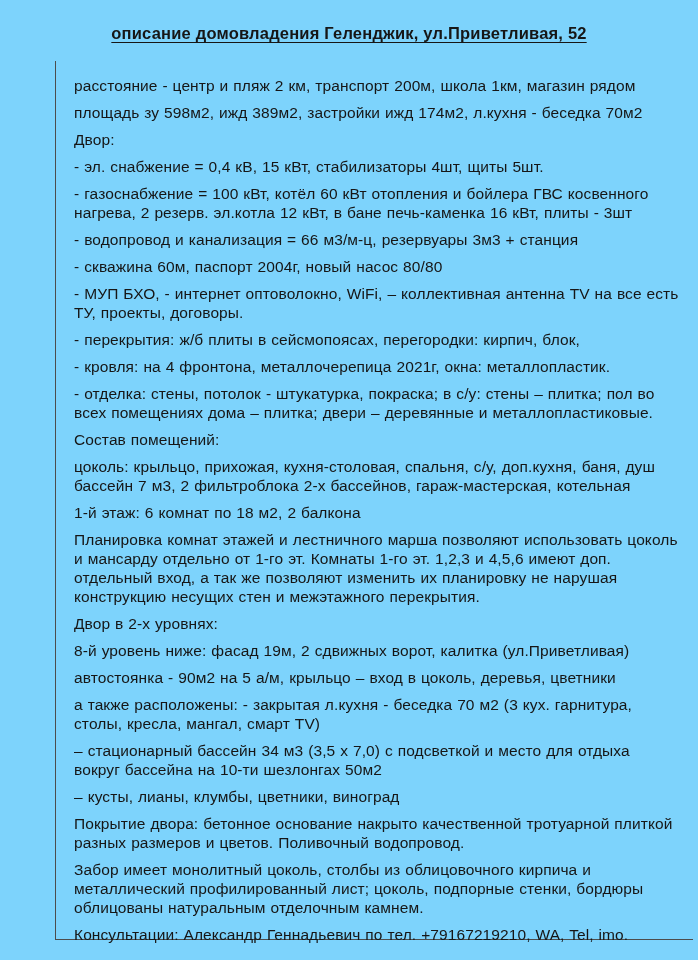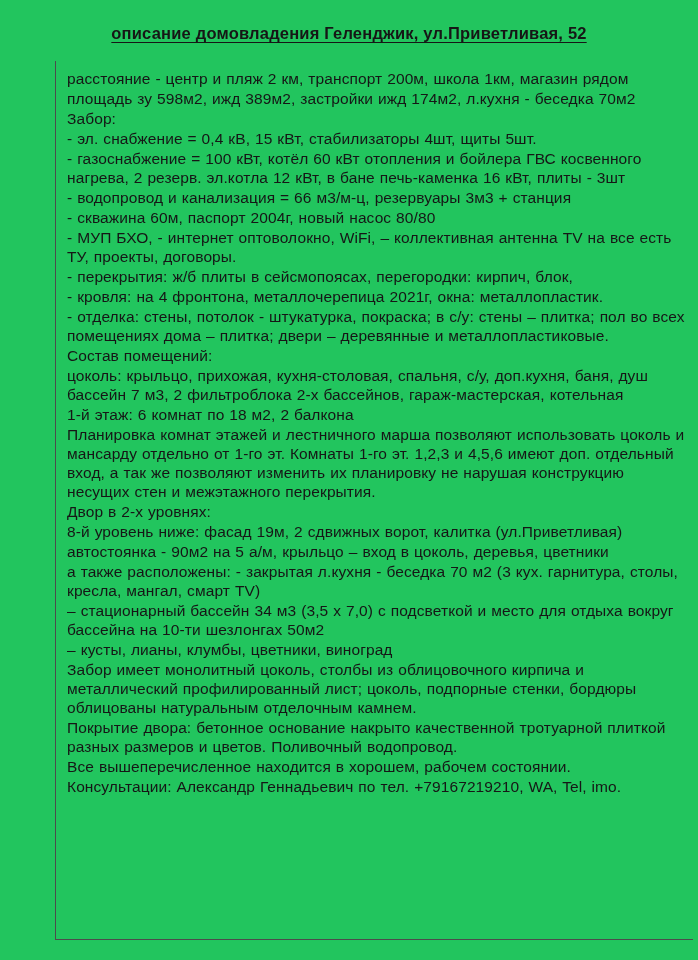--- a/index.html
+++ b/index.html
@@ -2,21 +2,21 @@
 <html><head>
 <meta charset="utf-8">
 <style>
   html, body { margin: 0; padding: 0; }
   body { background: #e8e8e8; }
 
   .page {
     width: 698px;
     height: 960px;
     margin: 0 auto;
-    background: #22c55e;
+    background: #7dd3fc;
     position: relative;
     overflow: hidden;
     font-family: "Liberation Sans", "DejaVu Sans", sans-serif;
     color: #161616;
   }
 
   .doc-title {
     margin: 0;
     padding-top: 24px;
     text-align: center;
@@ -35,55 +35,54 @@
     top: 61px;
     width: 638px;
     height: 879px;
     box-sizing: border-box;
     border-left: 1.5px solid #4c4c4c;
     border-bottom: 1.5px solid #4c4c4c;
     padding: 7px 6px 0 10px;
   }
 
   .text-frame p {
-    margin: 1px;
+    margin: 8px;
     font-size: 15.5px;
     line-height: 19px;
     letter-spacing: 0.1px;
     word-spacing: 0.5px;
   }
 </style>
 </head>
 <body>
 
 <div class="page">
 
   <h1 class="doc-title"><span class="underlined">описание домовладения Геленджик, ул.Приветливая, 52</span></h1>
 
   <div class="text-frame">
     <p>расстояние - центр и пляж 2 км, транспорт 200м, школа 1км, магазин рядом</p>
     <p>площадь зу 598м2, ижд 389м2, застройки ижд 174м2, л.кухня - беседка 70м2</p>
-    <p>Забор:</p>
+    <p>Двор:</p>
     <p>- эл. снабжение = 0,4 кВ, 15 кВт, стабилизаторы 4шт, щиты 5шт.</p>
     <p>- газоснабжение = 100 кВт, котёл 60 кВт отопления и бойлера ГВС косвенного нагрева, 2 резерв. эл.котла 12 кВт, в бане печь-каменка 16 кВт, плиты - 3шт</p>
     <p>- водопровод и канализация = 66 м3/м-ц, резервуары 3м3 + станция</p>
     <p>- скважина 60м, паспорт 2004г, новый насос 80/80</p>
     <p>- МУП БХО, - интернет оптоволокно, WiFi, – коллективная антенна TV на все есть ТУ, проекты, договоры.</p>
     <p>- перекрытия: ж/б плиты в сейсмопоясах, перегородки: кирпич, блок,</p>
     <p>- кровля: на 4 фронтона, металлочерепица 2021г, окна: металлопластик.</p>
     <p>- отделка: стены, потолок - штукатурка, покраска; в с/у: стены – плитка;  пол во всех помещениях дома – плитка; двери – деревянные и металлопластиковые.</p>
     <p>Состав помещений:</p>
     <p>цоколь: крыльцо, прихожая, кухня-столовая, спальня, с/у, доп.кухня, баня, душ бассейн 7 м3, 2 фильтроблока 2-х бассейнов, гараж-мастерская, котельная</p>
     <p>1-й этаж: 6 комнат по 18 м2, 2 балкона</p>
     <p>Планировка комнат этажей и лестничного марша позволяют использовать цоколь и мансарду отдельно от 1-го эт. Комнаты 1-го эт. 1,2,3 и 4,5,6 имеют доп. отдельный вход, а так же позволяют изменить их планировку не нарушая конструкцию несущих стен и межэтажного перекрытия.</p>
     <p>Двор в 2-х уровнях:</p>
     <p>8-й уровень ниже: фасад 19м, 2 сдвижных ворот, калитка (ул.Приветливая)</p>
     <p>автостоянка - 90м2 на 5 а/м, крыльцо – вход в цоколь, деревья, цветники</p>
     <p>а также расположены: - закрытая л.кухня - беседка 70 м2 (3 кух. гарнитура, столы, кресла, мангал, смарт TV)</p>
     <p>– стационарный бассейн 34 м3 (3,5 х 7,0) с подсветкой и место для отдыха вокруг бассейна на 10-ти шезлонгах 50м2</p>
     <p>– кусты, лианы, клумбы, цветники, виноград</p>
+    <p>Покрытие двора: бетонное основание накрыто качественной тротуарной плиткой разных размеров и цветов. Поливочный водопровод.</p>
     <p>Забор имеет монолитный цоколь, столбы из облицовочного кирпича и металлический профилированный лист; цоколь, подпорные стенки, бордюры облицованы натуральным отделочным камнем.</p>
-    <p>Покрытие двора: бетонное основание накрыто качественной тротуарной плиткой разных размеров и цветов. Поливочный водопровод.</p>
-    <p>Все вышеперечисленное находится в хорошем, рабочем состоянии.</p>
     <p>Консультации: Александр Геннадьевич по тел. +79167219210, WA, Tel, imo.</p>
   </div>
 
 </div>
 
 </body></html>

